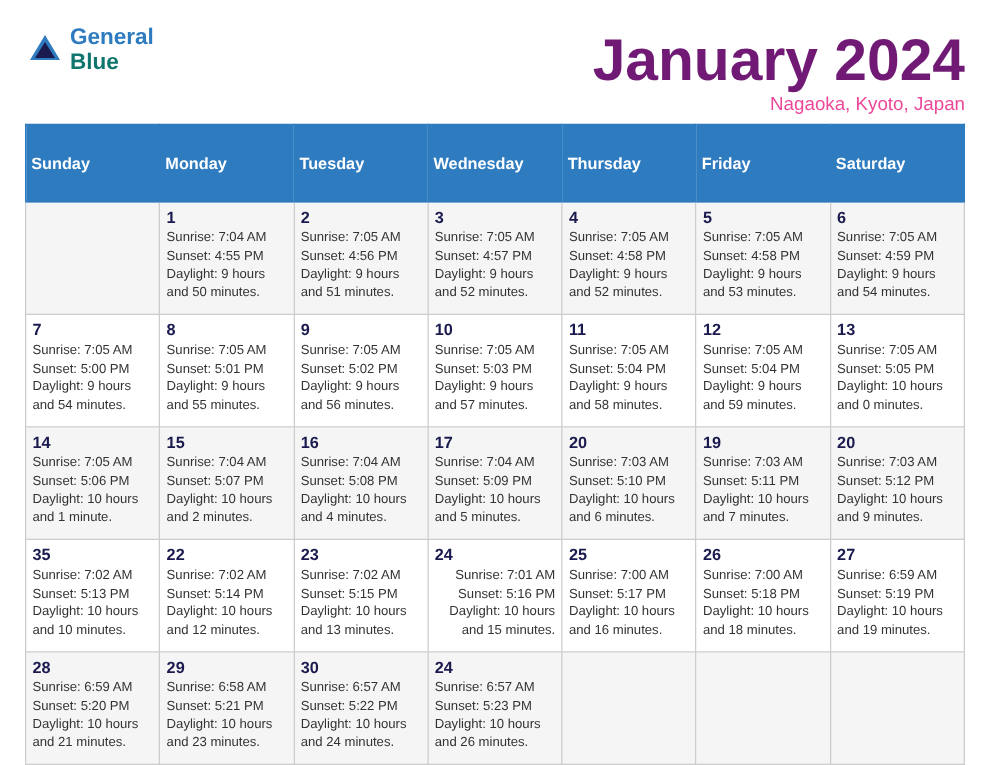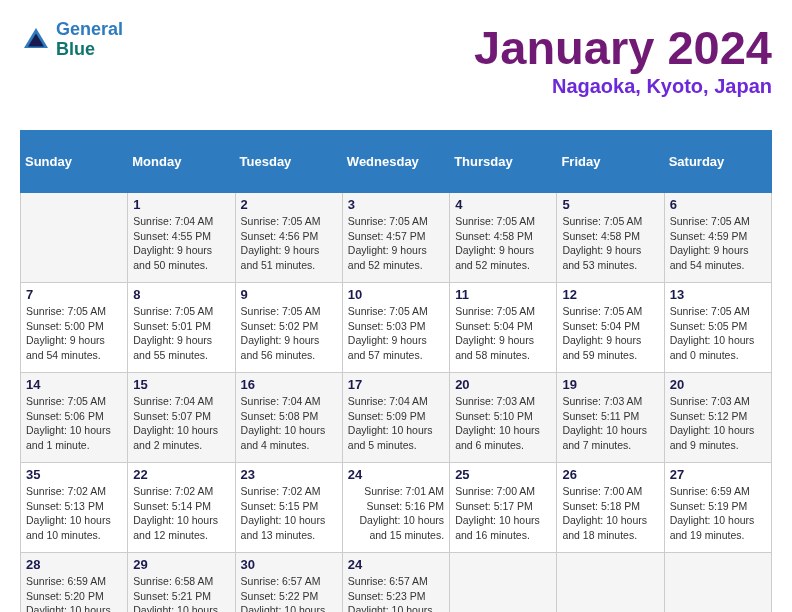--- a/index.html
+++ b/index.html
@@ -7,21 +7,21 @@
       font-family: Arial, sans-serif;
       background: #fff;
       width: 792px;
       min-height: 612px;
       padding: 20px;
     }
     .header {
       display: flex;
       justify-content: space-between;
       align-items: flex-start;
-      margin-bottom: 32px;
+      margin-bottom: 7px;
     }
     .logo {
       display: flex;
       align-items: center;
     }
     .logo-text {
       font-size: 18px;
       font-weight: bold;
       color: #1a1a4e;
       line-height: 1.1;
@@ -36,23 +36,22 @@
     }
     .title-block {
       text-align: right;
     }
     .month-title {
       font-size: 47px;
       font-weight: bold;
       color: #701a75;
     }
     .location {
-      font-size: 20px;
-      color: #6d28d9;
-      font-weight: bold;
+      font-size: 15px;
+      color: #ec4899;
     }
     table {
       width: 100%;
       border-collapse: collapse;
       font-size: 11px;
     }
     thead tr {
       background-color: #2e7bbf;
       color: #fff;
     }

